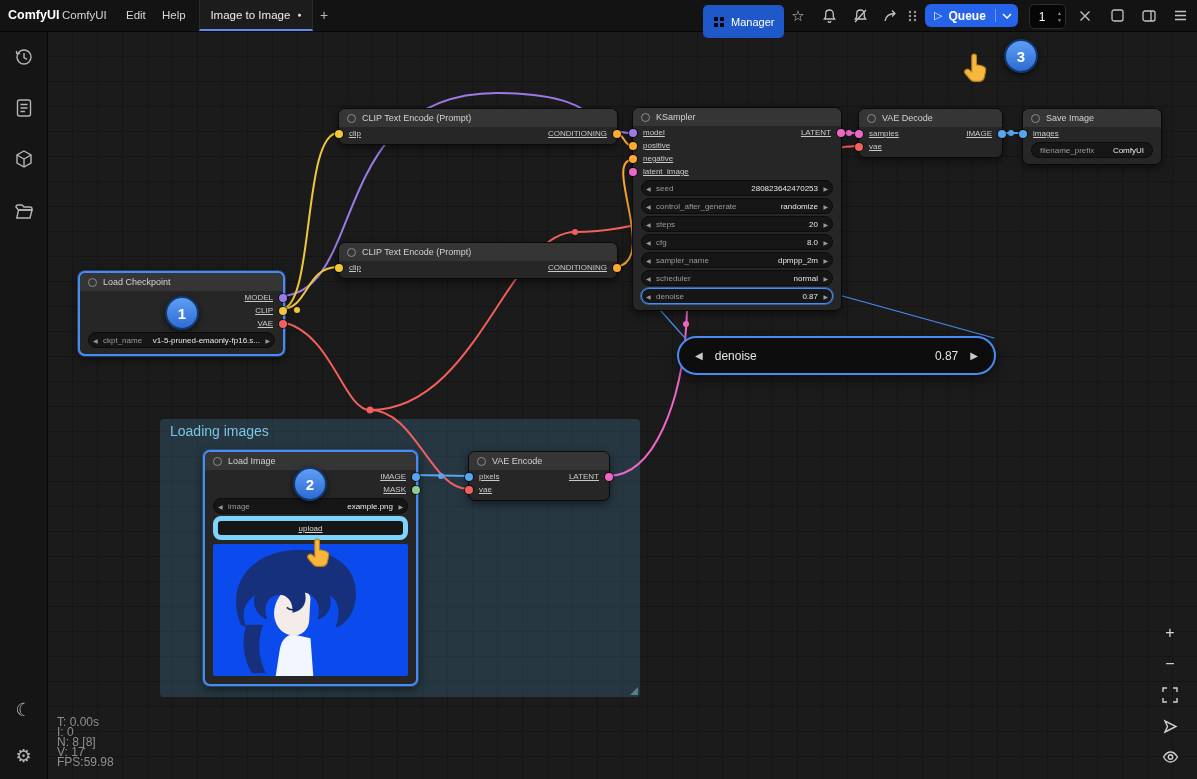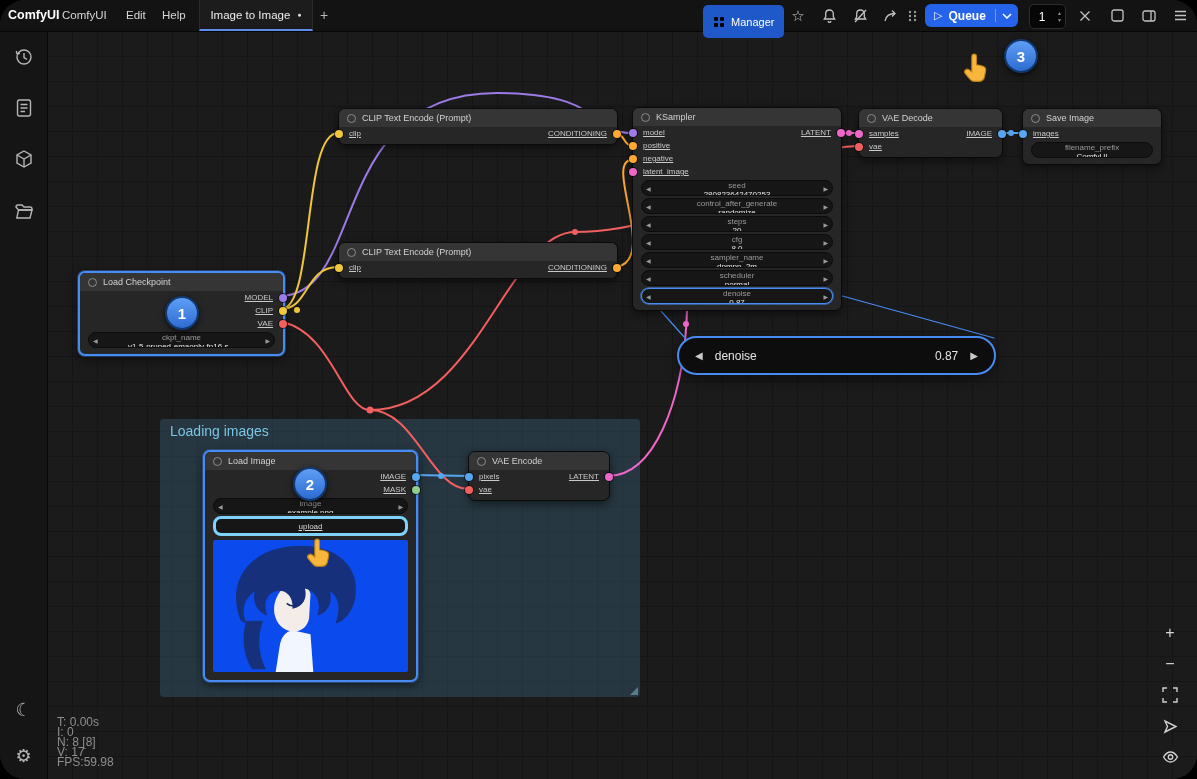--- a/index.html
+++ b/index.html
@@ -1,17 +1,17 @@
 <!DOCTYPE html>
 <html><head>
 <meta charset="utf-8">
 <style>
   html,body{margin:0;padding:0;background:#000;}
   .app{position:relative;width:1197px;height:779px;background:#191919;overflow:hidden;
-       font-family:"Liberation Sans",sans-serif;user-select:none;border-radius:25px;}
+       font-family:"Liberation Sans",sans-serif;user-select:none;}
 
   
   .menubar{position:absolute;top:0;left:0;width:1197px;height:31px;background:#131313;
            border-bottom:1px solid #060606;z-index:20;}
   .mb-item{position:absolute;top:0;height:31px;line-height:31px;color:#d6d6d6;font-size:11.5px;}
   .logo{left:8px;font-weight:bold;color:#ffffff;font-size:12.5px;}
   .tab{position:absolute;left:199px;top:0;width:112px;height:29px;background:#1c1c1c;
        border-left:1px solid #2a2a2a;border-right:1px solid #2a2a2a;border-bottom:2px solid #5b8def;
        display:flex;align-items:center;justify-content:center;gap:7px;color:#ececec;font-size:11.5px;}
   .tab .udot{font-size:7px;color:#e0e0e0;}
@@ -67,27 +67,27 @@
   .sright{margin-left:auto;}
   .sdot{position:absolute;width:8px;height:8px;border-radius:50%;top:50%;transform:translateY(-50%);
       box-shadow:0 0 0 1px rgba(0,0,0,.6);}
   .sdot.in{left:-4px;} .sdot.out{right:-4px;}
   .c-model{background:#9c7ae8;} .c-clip{background:#f0c63a;} .c-vae{background:#f25f5f;}
   .c-cond{background:#ffa931;} .c-latent{background:#ee66c8;} .c-image{background:#58a6f0;}
   .c-mask{background:#8fce8f;}
 
   .widget{position:relative;height:14px;margin:2px 8px;background:#161616;border:1px solid #0c0c0c;
       border-radius:8px;display:flex;align-items:center;justify-content:space-between;
-      padding:0 14px;font-size:8px;overflow:hidden;white-space:nowrap;flex-direction:column;}
+      padding:0 14px;font-size:8px;overflow:hidden;white-space:nowrap;}
   .wlabel{color:#9a9a9a;} .wvalue{color:#e8e8e8;}
   .warr{position:absolute;top:50%;transform:translateY(-50%);font-size:6px;color:#9a9a9a;}
   .warr.l{left:4px;} .warr.r{right:4px;}
   .widget.noarr{padding:0 8px;}
   .widget.hl{border:1px solid #478cf2;box-shadow:0 0 0 1px rgba(71,140,242,.55);}
-  .btn-widget{height:14px;margin:2px 8px;background:#161616;border:3px solid #7dd3fc;border-radius:8px;
+  .btn-widget{height:14px;margin:2px 8px;background:#161616;border:5px solid #7dd3fc;border-radius:8px;
       display:flex;align-items:center;justify-content:center;font-size:8px;color:#d8d8d8;text-decoration:underline;}
   .prompt-box{margin:3px 8px;background:#141414;border:1px solid #0e0e0e;border-radius:4px;
       padding:4px 5px;font-family:"DejaVu Sans Mono",monospace;font-size:6.5px;line-height:9px;
       color:#dcdcdc;overflow:hidden;}
   .img-preview{margin:4px 8px 4px;border-radius:2px;overflow:hidden;line-height:0;}
 
   .callout{position:absolute;left:630px;top:305px;width:283px;height:35px;background:#0d0d0d;
       border:2px solid #478cf2;border-radius:20px;display:flex;align-items:center;z-index:4;
       padding:0 16px;font-size:12px;color:#e4e4e4;box-shadow:0 4px 12px rgba(0,0,0,.5);}
   .callout .ca{font-size:10px;color:#c9c9c9;}

